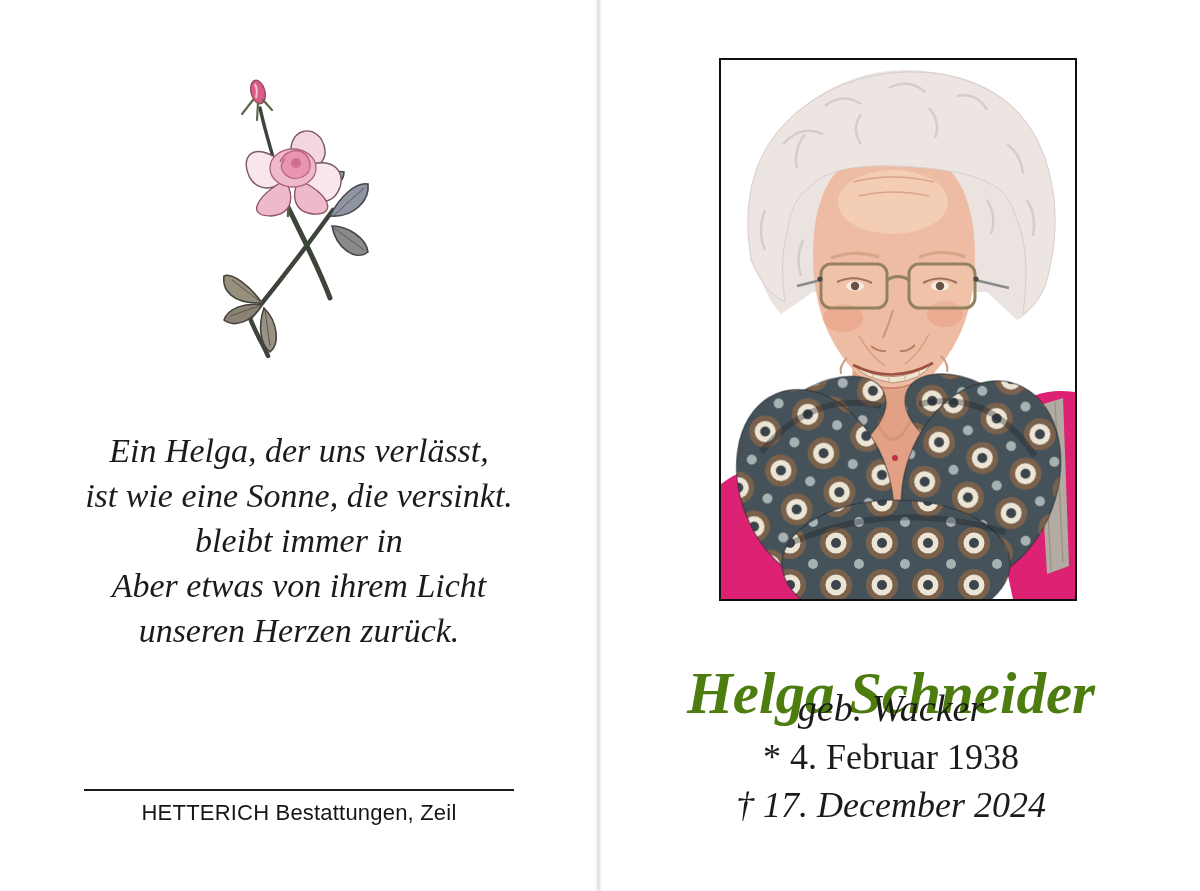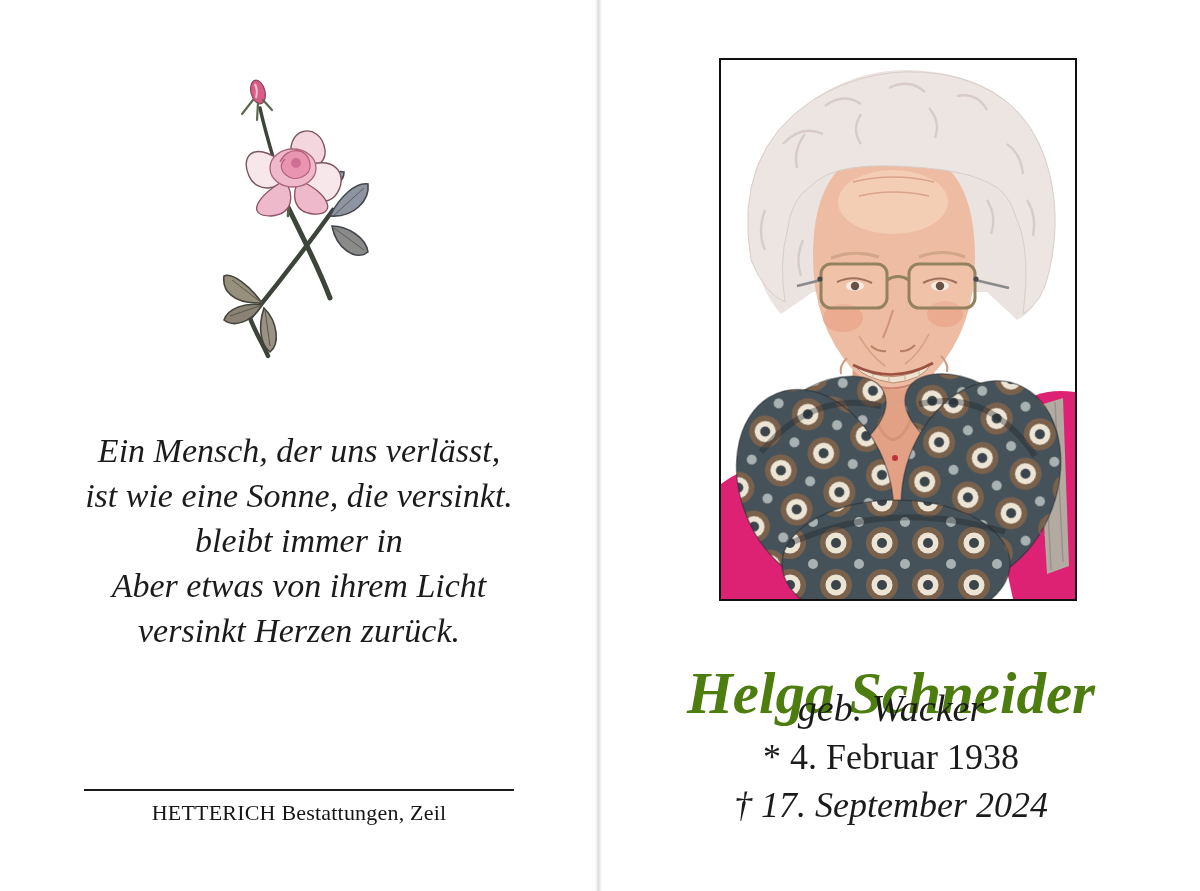--- a/index.html
+++ b/index.html
@@ -17,21 +17,21 @@
   .left-panel { position:absolute; left:0; top:0; width:598px; height:891px; }
   .rose-wrap { position:absolute; left:222px; top:76px; width:150px; height:285px; }
   .rose-wrap svg { display:block; width:100%; height:100%; }
   .verse {
     position:absolute; left:0; top:428px; width:598px; text-align:center;
     font-style:italic; font-size:34px; line-height:45px;
   }
   .fh-block { position:absolute; left:0; top:789px; width:598px; text-align:center; }
   .fh-rule { margin:0 auto; width:430px; height:0; border-top:2px solid #1a1a1a; }
   .fh-name {
-    margin-top:9px; font-family:Liberation Serif, serif;
+    margin-top:9px; font-family:Liberation Sans, sans-serif;
     font-size:22px; line-height:26px; color:#161616; letter-spacing:0.2px;
   }
 
   
   .right-panel { position:absolute; left:598px; top:0; width:602px; height:891px; text-align:center; }
   .photo-frame {
     position:absolute; left:121px; top:58px; width:354px; height:539px;
     border:2px solid #101010; background:#ffffff; margin:0;
   }
   .photo-frame svg { display:block; width:100%; height:100%; }
@@ -93,25 +93,25 @@
           <g stroke="#5c6a4a" stroke-width="2.2" fill="none" stroke-linecap="round">
             <path d="M31,24 L20,38"></path>
               <path d="M36,27 L35,44"></path>
               <path d="M41,24 L50,34"></path>
           </g>
         </g>
       </svg>
     </div>
 
     <div class="verse">
-      <div>Ein Mensch, der uns verlässt,</div>
+      <div>Ein Helga, der uns verlässt,</div>
       <div>ist wie eine Sonne, die versinkt.</div>
       <div>bleibt immer in</div>
       <div>Aber etwas von ihrem Licht</div>
-      <div>versinkt Herzen zurück.</div>
+      <div>unseren Herzen zurück.</div>
     </div>
 
     <div class="fh-block">
       <div class="fh-rule"></div>
       <div class="fh-name">HETTERICH Bestattungen, Zeil</div>
     </div>
   </section>
 
   <section class="right-panel">
 
@@ -213,17 +213,17 @@
           <path d="M40,392 Q92,330 160,346"></path>
           <path d="M198,344 Q268,328 314,396"></path>
           <path d="M72,482 Q172,438 284,472"></path>
         </g>
       </svg>
     </figure>
 
     <h1 class="name">Helga Schneider</h1>
     <div class="maiden">geb. Wacker</div>
     <div class="birth">* 4. Februar 1938</div>
-    <div class="death">† 17. September 2024</div>
+    <div class="death">† 17. December 2024</div>
   </section>
 
   <div class="fold"></div>
 </div>
 
 </body></html>

